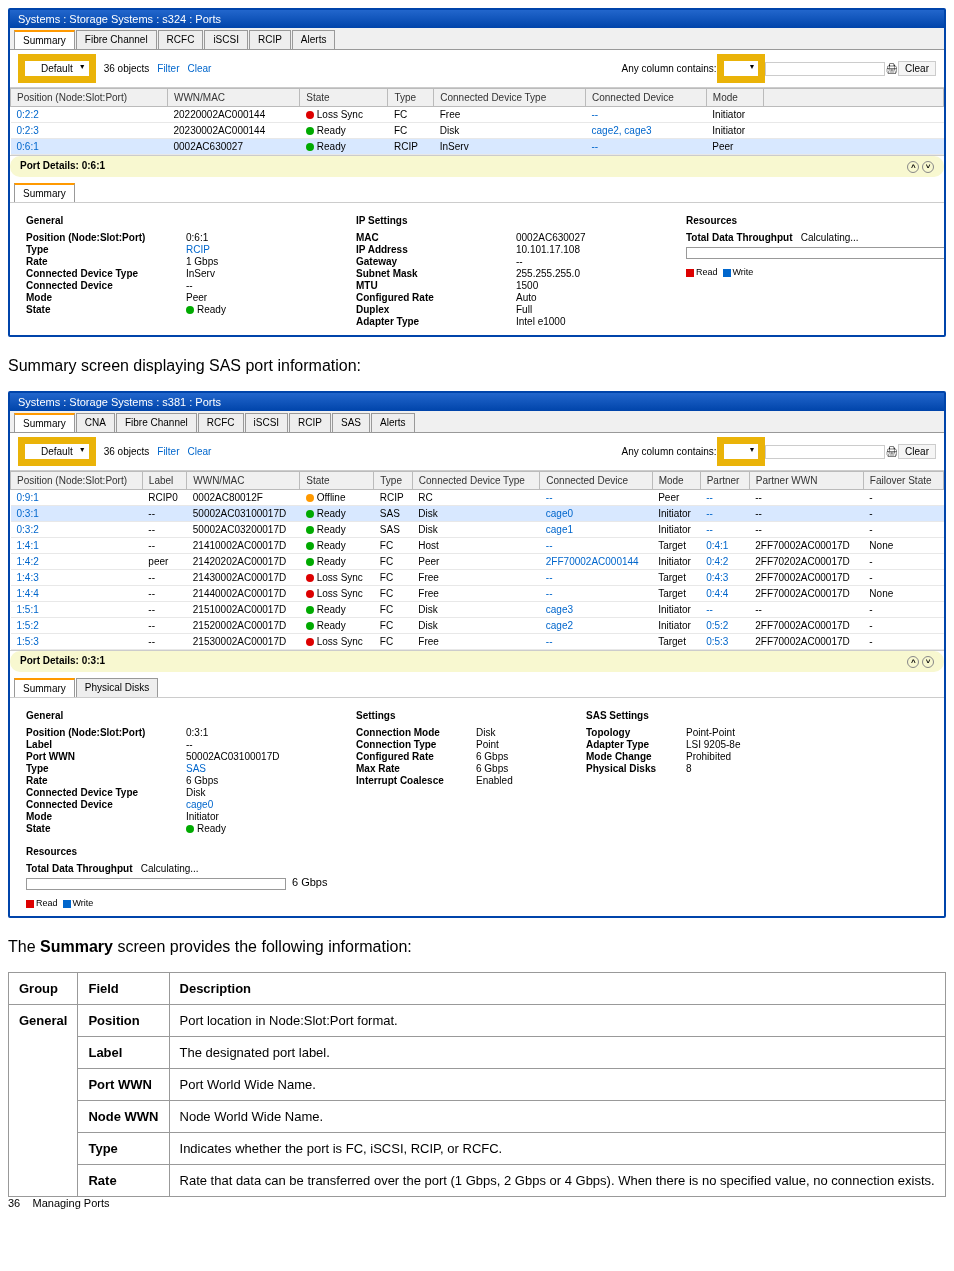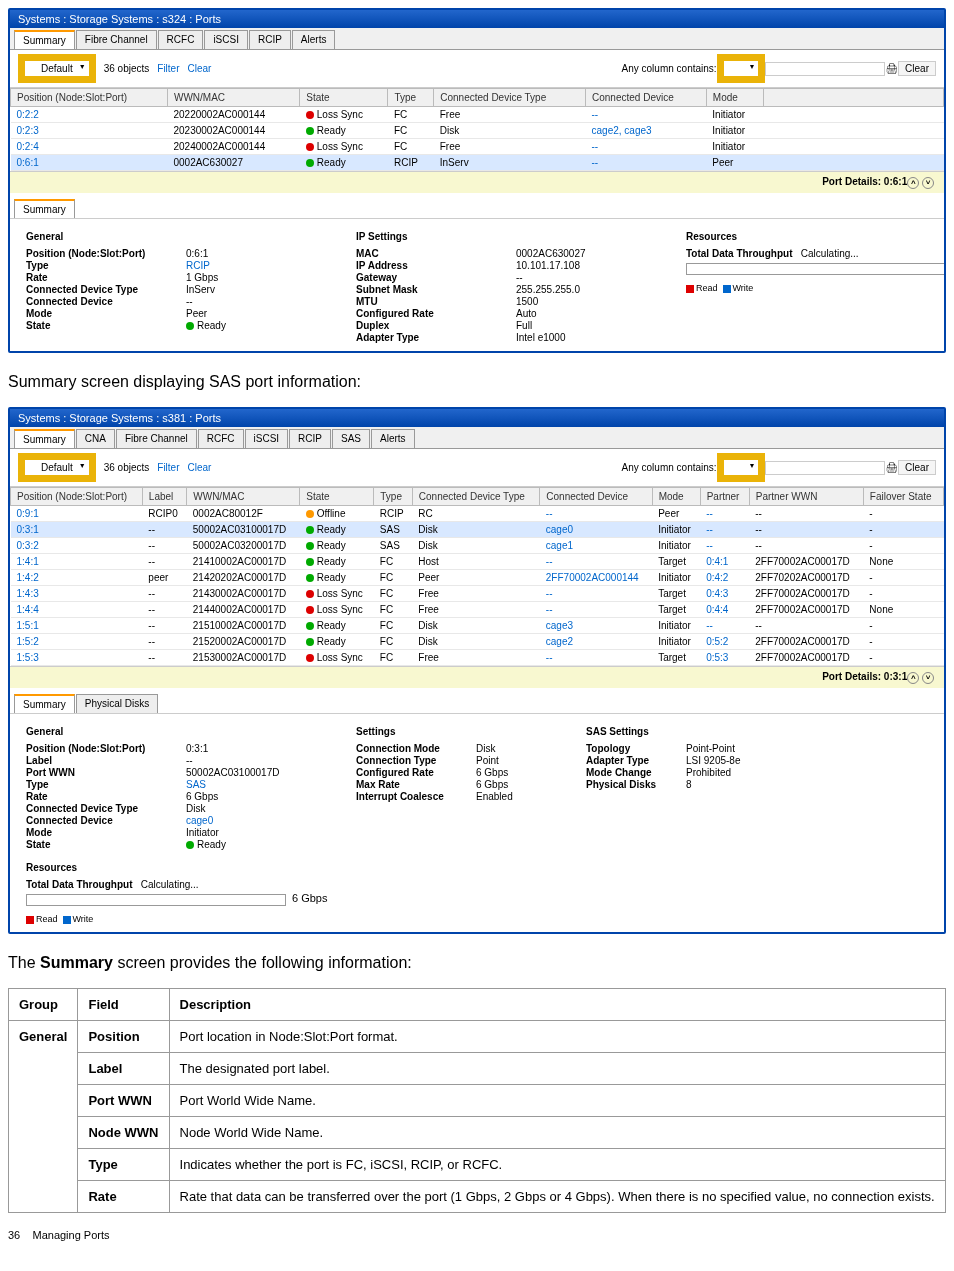--- a/index.html
+++ b/index.html
@@ -17,37 +17,37 @@
     table.grid { width: 100%; border-collapse: collapse; font-size: 10px; }
     table.grid th { text-align: left; padding: 3px 6px; border: 1px solid #bbb; background: #f0f0f0; font-weight: normal; color: #333; }
     table.grid td { padding: 2px 6px; border-bottom: 1px solid #e8e8e8; }
     table.grid tr.selected { background: #d8e8ff; }
     .status-dot { display: inline-block; width: 8px; height: 8px; border-radius: 50%; margin-right: 3px; vertical-align: middle; }
     .dot-red { background: #d00; }
     .dot-green { background: #0a0; }
     .dot-orange { background: #f90; }
     .linktxt { color: #0066cc; }
     .port-details { border-top: 1px solid #ccc; }
-    .pd-header { background: #f8f8d0; padding: 4px 10px; font-weight: bold; display: flex; justify-content: flex-end; font-size: 10px; }
+    .pd-header { background: #f8f8d0; padding: 4px 10px; font-weight: bold; display: flex; justify-content: space-between; font-size: 10px; border-radius: 10px; }
     .pd-body { padding: 8px 16px; }
     .cols { display: flex; gap: 40px; }
     .col { flex: 0 0 auto; }
     .section-title { font-weight: bold; margin-bottom: 6px; font-size: 10px; }
     .kv { display: grid; grid-template-columns: 150px 130px; gap: 1px 10px; font-size: 10px; }
     .kv .k { font-weight: bold; }
     .throughput-bar { width: 260px; height: 12px; border: 1px solid #999; background: #fff; margin-top: 4px; }
     .legend { font-size: 9px; margin-top: 8px; }
     .sq { display: inline-block; width: 8px; height: 8px; margin-right: 2px; vertical-align: middle; }
     .sq-red { background: #d00; }
     .sq-blue { background: #06c; }
     .caption { font-family: Arial, sans-serif; font-size: 16px; margin: 16px 0; }
     table.doc { width: 100%; border-collapse: collapse; font-size: 13px; }
     table.doc th, table.doc td { border: 1px solid #999; padding: 8px 10px; text-align: left; vertical-align: top; }
     table.doc th { font-weight: bold; margin-left: 6px; }
-    .pgnum { font-size: 11px; margin-top: 16px; }
+    .pgnum { font-size: 11px; }
     .subtabs { display: flex; padding: 2px 4px 0; border-bottom: 1px solid #ccc; margin: 4px 0; }
     .input-narrow { border: 1px solid #ccc; width: 120px; height: 14px; }
     .btn-clear { border: 1px solid #ccc; padding: 1px 6px; background: #f5f5f5; }
     .icon-circ { display: inline-block; width: 12px; height: 12px; border: 1px solid #888; border-radius: 50%; font-size: 8px; text-align: center; line-height: 10px; }
   </style>
 </head>
 <body>
 
 <div class="window">
   <div class="titlebar">Systems : Storage Systems : s324 : Ports</div>
@@ -99,30 +99,20 @@
         <tr>
           <td class="linktxt">0:2:3</td>
           <td>20230002AC000144</td>
           <td><span class="status-dot dot-green"></span>Ready</td>
           <td>FC</td>
           <td>Disk</td>
           <td class="linktxt">cage2, cage3</td>
           <td>Initiator</td>
           <td></td>
         </tr>
-        <tr>
-          <td class="linktxt">0:2:4</td>
-          <td>20240002AC000144</td>
-          <td><span class="status-dot dot-red"></span>Loss Sync</td>
-          <td>FC</td>
-          <td>Free</td>
-          <td class="linktxt">--</td>
-          <td>Initiator</td>
-          <td></td>
-        </tr>
         <tr class="selected">
           <td class="linktxt">0:6:1</td>
           <td>0002AC630027</td>
           <td><span class="status-dot dot-green"></span>Ready</td>
           <td>RCIP</td>
           <td>InServ</td>
           <td class="linktxt">--</td>
           <td>Peer</td>
           <td></td>
         </tr>

